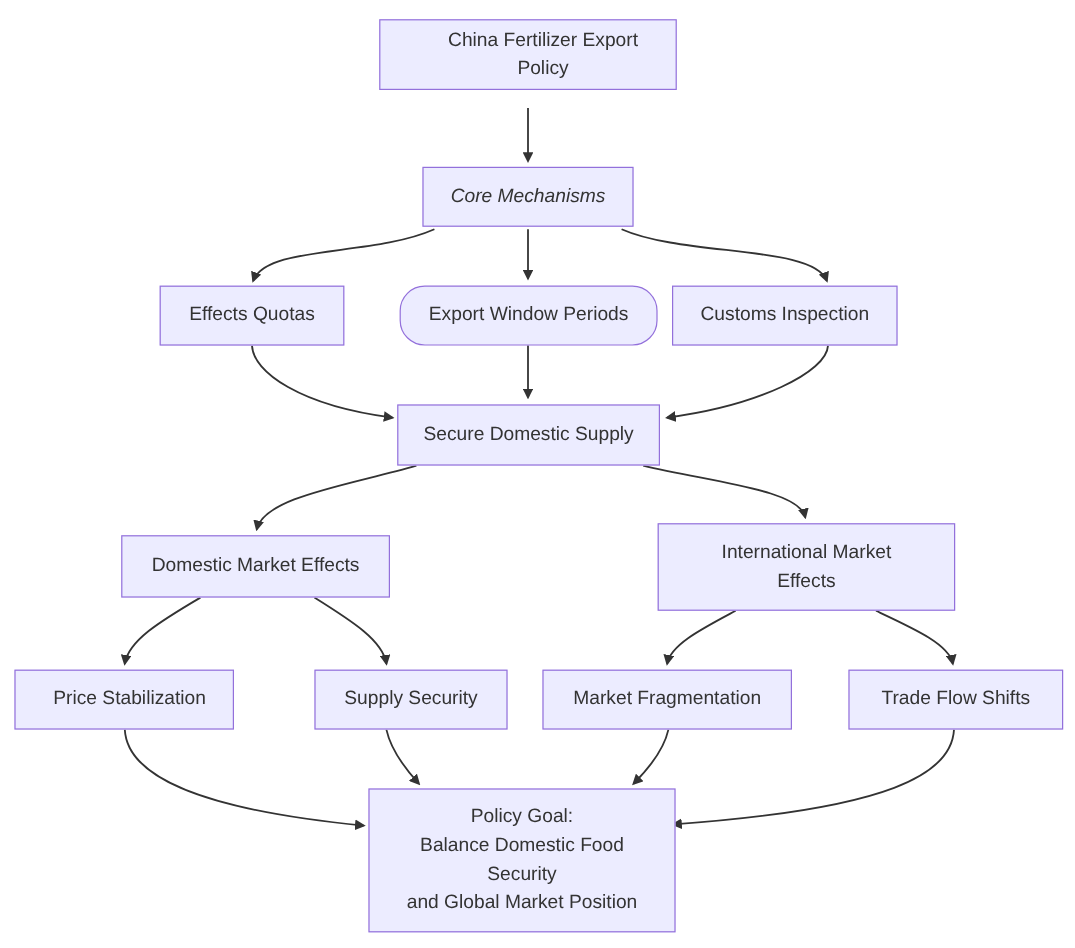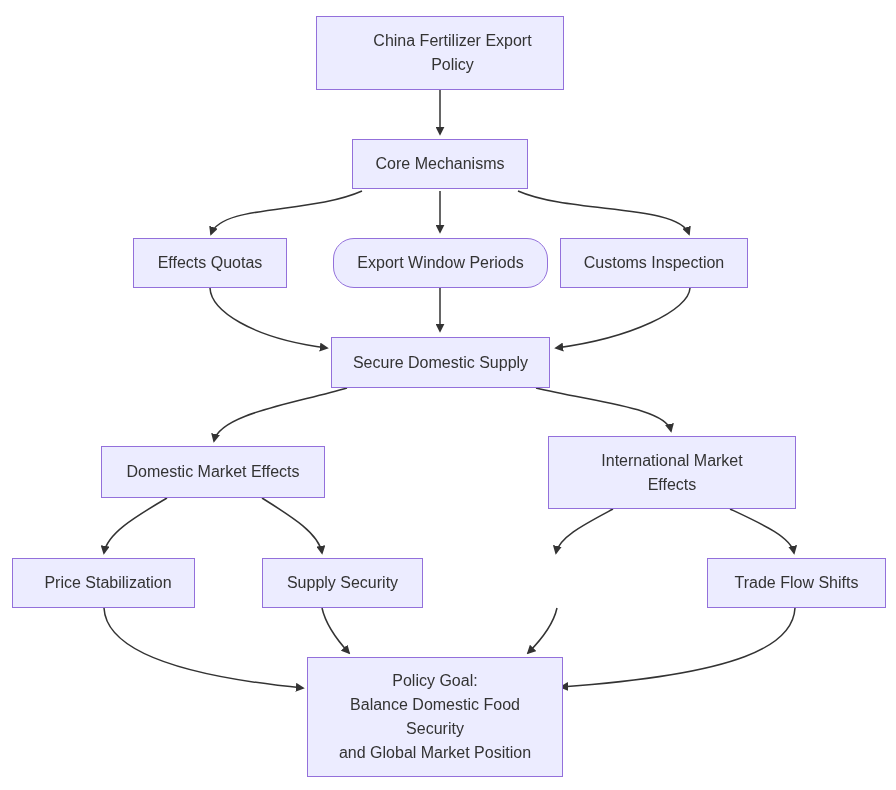--- a/index.html
+++ b/index.html
@@ -72,42 +72,43 @@
     <path class="edge" marker-end="url(#arrowhead)" d="M167,498 C133,518 107,534 104,553"></path>
     <path class="edge" marker-end="url(#arrowhead)" d="M262,498 C294,518 319,534 322,553"></path>
     <path class="edge" marker-end="url(#arrowhead)" d="M613,509 C585,524 559,537 556,553"></path>
     <path class="edge" marker-end="url(#arrowhead)" d="M730,509 C762,524 791,537 794,553"></path>
     <path class="edge" marker-end="url(#arrowhead)" d="M104,608 C106,645 160,674 303,688"></path>
     <path class="edge" marker-end="url(#arrowhead)" d="M322,608 C326,626 338,641 349,653"></path>
     <path class="edge" marker-end="url(#arrowhead)" d="M557,608 C553,626 540,641 528,653"></path>
     <path class="edge" marker-end="url(#arrowhead)" d="M795,608 C793,645 742,674 561,687"></path>
   </svg>
 
-  <div class="node" style="left:316px; top:16px;  width:248px; height:74px;padding-left:33px;">China Fertilizer Export
+  <div class="node" style="left:316px; top:16px;  width:248px; height:59px;padding-left:33px;">China Fertilizer Export
 Policy</div>
 
-  <div class="node" style="left:352px; top:139px; width:176px; height:50px;">Core Mechanisms</div>
+  <div class="node" style="left:352px; top:139px; width:176px; height:50px;font-style:italic;">Core Mechanisms</div>
 
   <div class="node" style="left:133px; top:238px; width:154px; height:50px;">Effects Quotas</div>
 
   <div class="node" style="left:333px; top:238px; width:215px; height:50px;border-radius:21px;">Export Window Periods</div>
 
   <div class="node" style="left:560px; top:238px; width:188px; height:50px;">Customs Inspection</div>
 
   <div class="node" style="left:331px; top:337px; width:219px; height:51px;">Secure Domestic Supply</div>
 
   <div class="node" style="left:548px; top:436px; width:248px; height:73px;">International Market
 Effects</div>
 
   <div class="node" style="left:101px; top:446px; width:224px; height:52px;">Domestic Market Effects</div>
 
   <div class="node" style="left:12px;  top:558px; width:183px; height:50px;padding-left:17px;">Price Stabilization</div>
 
   <div class="node" style="left:242px; top:558px; width:161px; height:50px;margin-left:20px;">Supply Security</div>
 
+  <div class="node" style="left:452px; top:558px; width:208px; height:50px;">Market Fragmentation</div>
 
   <div class="node" style="left:707px; top:558px; width:179px; height:50px;">Trade Flow Shifts</div>
 
   <div class="node" style="left:307px; top:657px; width:256px; height:120px;">Policy Goal:
 Balance Domestic Food
 Security
 and Global Market Position</div>
 
 </div>
 

